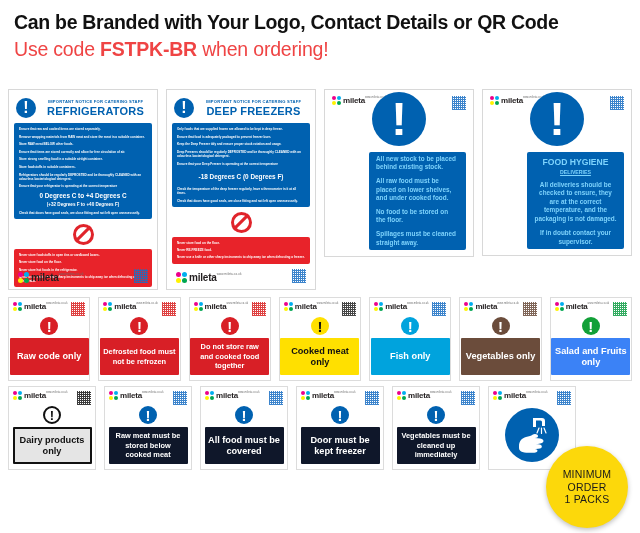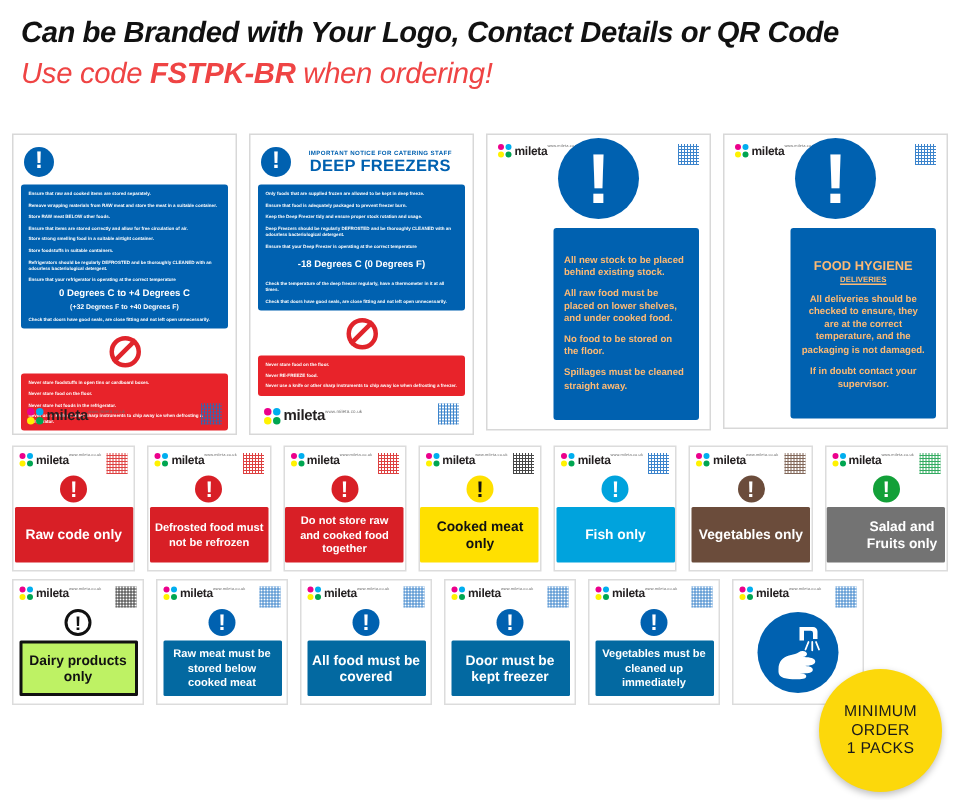--- a/index.html
+++ b/index.html
@@ -5,21 +5,21 @@
   html,body{margin:0;padding:0;}
   body{
     width:640px;height:533px;background:#ffffff;
     font-family:"Liberation Sans", sans-serif;
     overflow:hidden;
     -webkit-font-smoothing:antialiased;
   }
   .page{position:relative;width:640px;height:533px;}
 
   
-  .headline{padding:10px 0 0 14px;font-style:italic;}
+  .headline{padding:10px 0 0 14px;}
   .headline .l1{
     font-size:19.5px;font-weight:700;color:#111;letter-spacing:-0.3px;
     line-height:1.28;white-space:nowrap;
   }
   .headline .l2{
     font-size:19.5px;font-weight:400;color:#ef4444;letter-spacing:-0.2px;
     line-height:1.35;white-space:nowrap;margin-top:1px;
   }
   .headline .l2 b{font-weight:700;}
 
@@ -111,22 +111,22 @@
   
   .pC{padding:6px 7px;display:flex;flex-direction:column;height:100%;box-sizing:border-box;}
   .pC .top{display:flex;align-items:flex-start;justify-content:space-between;}
   .pC .bigicon{
     width:54px;height:54px;border-radius:50%;background:#0061b0;color:#fff;
     display:flex;align-items:center;justify-content:center;
     font-size:47px;font-weight:700;line-height:0.95;
     margin:-18px auto 0 auto;
   }
   .pC .panel{
-    background:#0061b0;color:#fdba74;border-radius:2px;margin-top:6px;flex:1;
-    padding:18px 7px;text-align:left;margin-left:37px;
+    background:#0061b0;color:#7dd3fc;border-radius:2px;margin-top:6px;flex:1;
+    padding:3px 7px;text-align:left;margin-left:37px;
   }
   .pC .panel p{margin:0 0 6px 0;font-size:6.4px;font-weight:700;line-height:1.28;}
   .pC .panel p:last-child{margin-bottom:0;}
   .pC .panel.center{text-align:center;}
   .pC .panel .hdr{font-size:8.6px;font-weight:700;margin:2px 0 2px 0;text-align:center;}
   .pC .panel .sub{font-size:5.2px;font-weight:700;text-decoration:underline;text-align:center;margin-bottom:6px;}
   .pC .panel .ctr{font-size:6.4px;font-weight:700;line-height:1.32;text-align:center;margin:0;}
   .pC .panel .gap{height:6px;}
 
   
@@ -145,23 +145,23 @@
   .sign .band{
     width:79px;flex:1;border-radius:1px;display:flex;align-items:center;justify-content:center;
     text-align:center;font-weight:700;font-size:9.2px;line-height:1.17;padding:2px 3px;
     box-sizing:border-box;
   }
   .sign .band.small{font-size:7.4px;line-height:1.3;}
   .sign .band.red{background:#d81f26;color:#fff;}
   .sign .band.yellow{background:#ffe000;color:#111;}
   .sign .band.cyan{background:#00a3dd;color:#fff;}
   .sign .band.brown{background:#6b4c3b;color:#fff;}
-  .sign .band.green{background:#737373;color:#fff;padding-left:24px;}
-  .sign .band.blue{background:#0369a1;color:#fff;}
-  .sign .band.white{background:#bef264;color:#111;border:2px solid #111;}
+  .sign .band.green{background:#3b82f6;color:#fff;}
+  .sign .band.blue{background:#0f172a;color:#fff;}
+  .sign .band.white{background:#e5e5e5;color:#111;border:2px solid #111;}
 
   
   .washwrap{flex:1;display:flex;align-items:center;justify-content:center;width:100%;}
   .wash{width:54px;height:54px;border-radius:50%;background:#0061b0;position:relative;}
 
   
   .badge{
     position:absolute;left:546px;top:446px;width:82px;height:82px;border-radius:50%;
     background:#fcd80b;display:flex;flex-direction:column;align-items:center;justify-content:center;
     box-shadow:0 2px 5px rgba(0,0,0,.25);
@@ -176,20 +176,24 @@
   <div class="headline">
     <div class="l1">Can be Branded with Your Logo, Contact Details or QR Code</div>
     <div class="l2"><span>Use code </span><b>FSTPK-BR</b><span> when ordering!</span></div>
   </div>
 
   <div class="poster-row">
 
     <div class="poster pA">
       <div class="head">
         <div class="excl blue">!</div>
+        <div class="titles">
+          <div class="notice">IMPORTANT NOTICE FOR CATERING STAFF</div>
+          <div class="title">REFRIGERATORS</div>
+        </div>
       </div>
       <div class="bluebox">
         <p>Ensure that raw and cooked items are stored separately.</p>
         <p>Remove wrapping materials from RAW meat and store the meat in a suitable container.</p>
         <p>Store RAW meat BELOW other foods.</p>
         <p>Ensure that items are stored correctly and allow for free circulation of air.</p>
         <p>Store strong smelling food in a suitable airtight container.</p>
         <p>Store foodstuffs in suitable containers.</p>
         <p>Refrigerators should be regularly DEFROSTED and be thoroughly CLEANED with an odourless bacteriological detergent.</p>
         <p>Ensure that your refrigerator is operating at the correct temperature</p>

